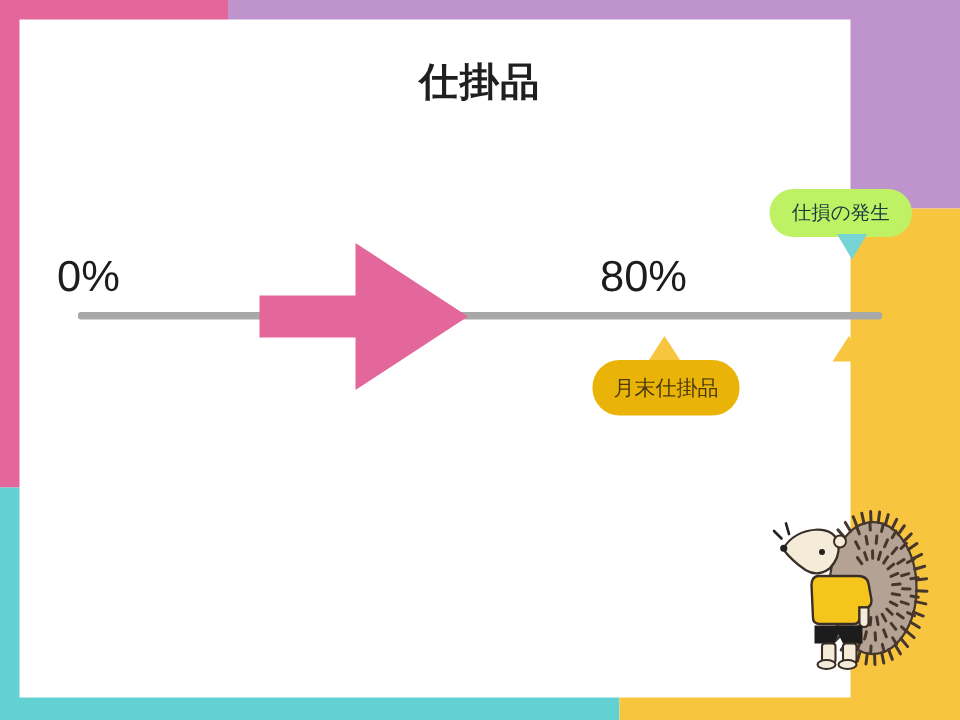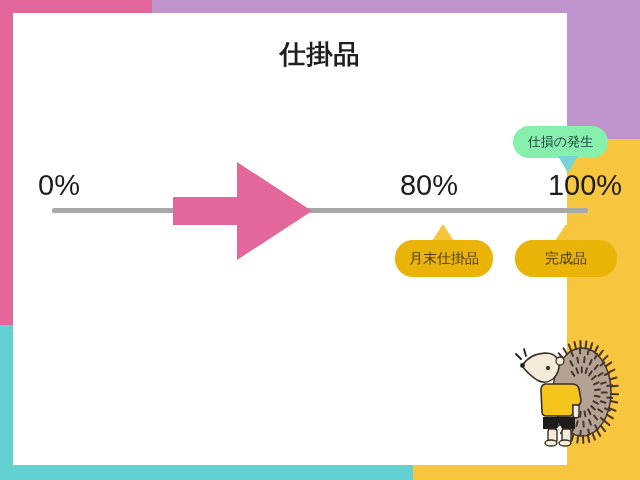--- a/index.html
+++ b/index.html
@@ -33,21 +33,21 @@
     font-family:"Liberation Sans","DejaVu Sans",sans-serif;
   }
   .pct-0  {left:14px; width:64px;}
   .pct-80 {left:376px;width:80px;}
   .pct-100{left:532px;width:80px;}
   
   .bubble{
     display:flex;align-items:center;justify-content:center;
     border-radius:18px;font-size:13px;color:#222222;
   }
-  .bubble-spoilage{left:500px;top:113px;width:95px;height:32px;background:#86efac;border-radius:16px;color:#163c3c;justify-content:center;}
+  .bubble-spoilage{left:500px;top:113px;width:95px;height:32px;background:#bef264;border-radius:16px;color:#163c3c;justify-content:center;}
   .tail-down{
     left:545px;top:143px;width:0;height:0;
     border-left:10px solid transparent;border-right:10px solid transparent;
     border-top:17px solid #76d4d4;
   }
   .bubble-yellow{background:#eab308;color:#4a3b10;font-size:14px;height:37px;border-radius:18px;}
   .bubble-wip{left:382px;top:227px;width:98px;}
   .bubble-finished{left:502px;top:227px;width:102px;}
   .tail-up{
     width:0;height:0;top:211px;
@@ -70,36 +70,32 @@
 
   <div class="title">仕掛品</div>
 
   <div class="progress-line"></div>
 
   <div class="arrow-body"></div>
   <div class="arrow-head"></div>
 
   <div class="pct pct-0">0%</div>
   <div class="pct pct-80">80%</div>
-  <div class="pct pct-100">100%</div>
 
   <div class="bubble bubble-spoilage">
     <span>仕損の発生</span>
   </div>
   <div class="tail-down"></div>
 
   <div class="tail-up tail-wip"></div>
   <div class="bubble bubble-yellow bubble-wip">
     <span>月末仕掛品</span>
   </div>
 
   <div class="tail-up tail-finished"></div>
-  <div class="bubble bubble-yellow bubble-finished">
-    <span>完成品</span>
-  </div>
 
   <svg class="hedgehog" viewBox="0 0 105 112" xmlns="http://www.w3.org/2000/svg">
 
     <ellipse cx="67" cy="53" rx="29" ry="44" fill="#b4a294" stroke="#46362c" stroke-width="1.5"></ellipse>
     <g stroke="#46362c" stroke-width="2" stroke-linecap="round">
         <line x1="44.8" y1="24.7" x2="39.4" y2="20.2"></line>
         <line x1="48.2" y1="19.5" x2="43.6" y2="14.2"></line>
         <line x1="52.1" y1="15.3" x2="48.5" y2="9.3"></line>
         <line x1="56.4" y1="12.1" x2="53.8" y2="5.5"></line>
         <line x1="61.0" y1="10.0" x2="59.5" y2="3.1"></line>

